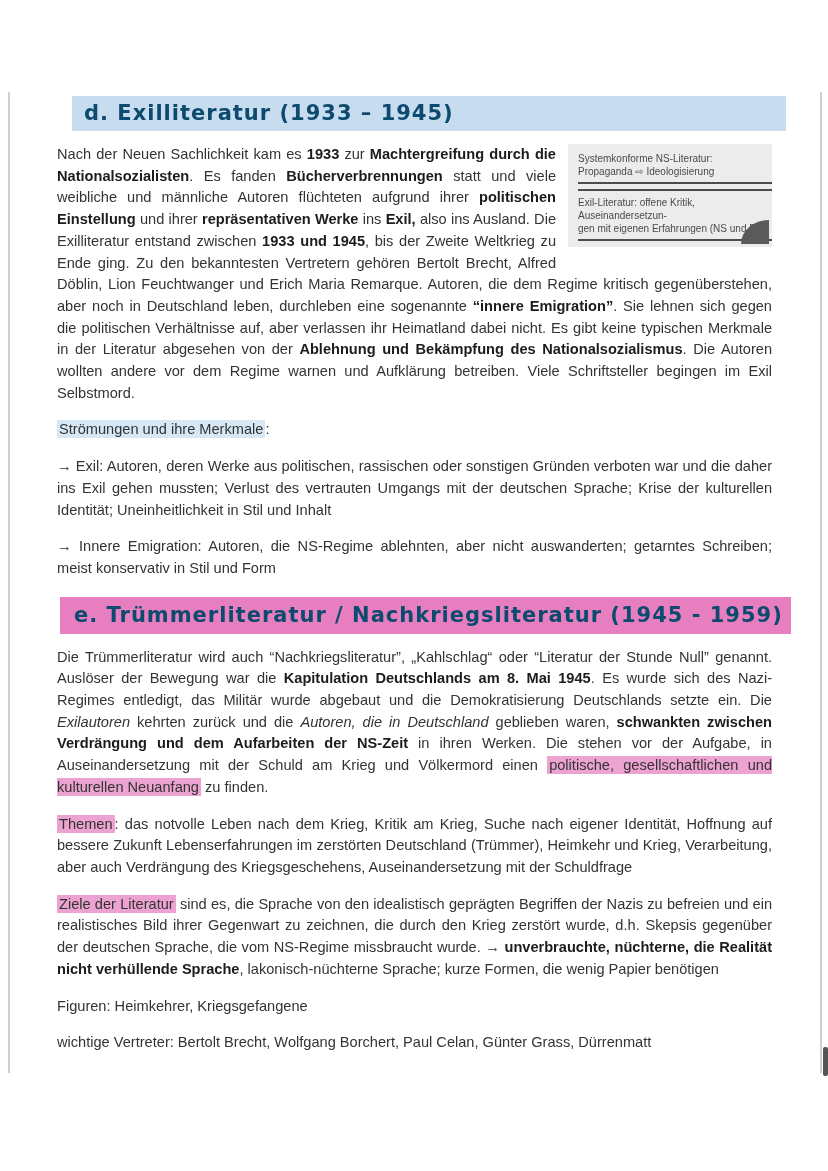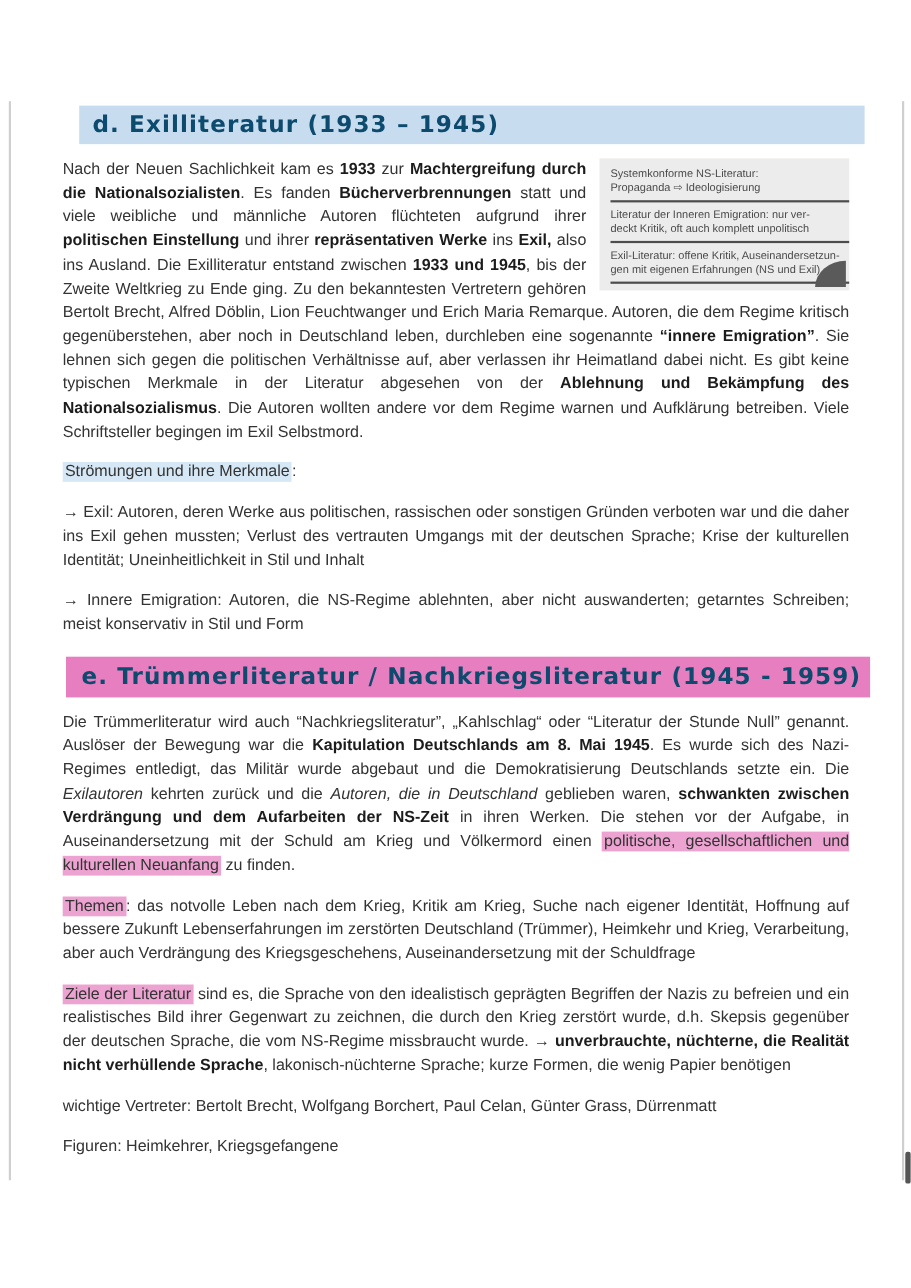--- a/index.html
+++ b/index.html
@@ -28,21 +28,21 @@
   .band-e{background:var(--pink-band);margin-left:3px;margin-right:-19px;padding:6px 12px 7px 14px;margin-top:17px;margin-bottom:13px;text-align:right;}
   h2{font-family:"DejaVu Sans",sans-serif;font-weight:bold;font-size:21px;letter-spacing:1px;color:#0c4a6e;white-space:nowrap;}
 
   p.body{font-size:14.6px;line-height:21.7px;text-align:justify;margin-bottom:15px;}
   .b{font-weight:bold;color:var(--bold-ink);}
   .i{font-style:italic;}
   .hl-pink{background:var(--pink-inline);padding:1px 2px;}
   .hl-blue{background:var(--blue-inline);padding:1px 2px;}
 
   .intro-wrap::after{content:"";display:block;clear:both;}
-  .note-box{float:right;width:227px;background:#ececec;padding:8px 0 4px 10px;margin-left:12px;margin-bottom:6px;position:relative;font-size:10px;line-height:13px;color:var(--note-ink);}
+  .note-box{float:right;width:204px;background:#ececec;padding:8px 0 4px 10px;margin-left:12px;margin-bottom:6px;position:relative;font-size:10px;line-height:13px;color:var(--note-ink);}
   .note-item{white-space:pre-line;}
   .note-divider{height:2px;background:#4c4c4c;margin:4px 0 5px 0;border:none;}
   .note-divider.last{margin-bottom:2px;}
   .folded-corner{position:absolute;right:3px;bottom:3px;width:28px;height:24px;background:#5a5a5a;border-radius:100% 0 0 0;}
 
   .single-line{font-size:14.6px;line-height:21.7px;margin-bottom:15px;}
 </style>
 </head>
 <body>
 
@@ -54,22 +54,20 @@
 
   <div class="band band-d">
     <h2>d. Exilliteratur (1933 – 1945)</h2>
   </div>
 
   <div class="intro-wrap">
     <div class="note-box">
       <div class="note-item">Systemkonforme NS-Literatur:
 Propaganda ⇨ Ideologisierung</div>
       <div class="note-divider"></div>
-      <div class="note-item">Literatur der Inneren Emigration: nur ver-
-deckt Kritik, oft auch komplett unpolitisch</div>
       <div class="note-divider"></div>
       <div class="note-item">Exil-Literatur: offene Kritik, Auseinandersetzun-
 gen mit eigenen Erfahrungen (NS und Exil)</div>
       <div class="note-divider last"></div>
       <div class="folded-corner"></div>
     </div>
     <p class="body"><span>Nach der Neuen Sachlichkeit kam es </span><span class="b">1933</span><span> zur </span><span class="b">Machtergreifung durch die Nationalsozialisten</span><span>. Es fanden </span><span class="b">Bücherverbrennungen</span><span> statt und viele weibliche und männliche Autoren flüchteten aufgrund ihrer </span><span class="b">politischen Einstellung</span><span> und ihrer </span><span class="b">repräsentativen Werke</span><span> ins </span><span class="b">Exil,</span><span> also ins Ausland. Die Exilliteratur entstand zwischen </span><span class="b">1933 und 1945</span><span>, bis der Zweite Weltkrieg zu Ende ging. Zu den bekanntesten Vertretern gehören Bertolt Brecht, Alfred Döblin, Lion Feuchtwanger und Erich Maria Remarque. Autoren, die dem Regime kritisch gegenüberstehen, aber noch in Deutschland leben, durchleben eine sogenannte </span><span class="b">“innere Emigration”</span><span>. Sie lehnen sich gegen die politischen Verhältnisse auf, aber verlassen ihr Heimatland dabei nicht. Es gibt keine typischen Merkmale in der Literatur abgesehen von der </span><span class="b">Ablehnung und Bekämpfung des Nationalsozialismus</span><span>. Die Autoren wollten andere vor dem Regime warnen und Aufklärung betreiben. Viele Schriftsteller begingen im Exil Selbstmord.</span></p>
   </div>
 
   <p class="body"><span class="hl-blue">Strömungen und ihre Merkmale</span><span>:</span></p>
@@ -81,17 +79,17 @@
   <div class="band band-e">
     <h2>e. Trümmerliteratur / Nachkriegsliteratur (1945 - 1959)</h2>
   </div>
 
   <p class="body"><span>Die Trümmerliteratur wird auch “Nachkriegsliteratur”, „Kahlschlag“ oder “Literatur der Stunde Null” genannt. Auslöser der Bewegung war die </span><span class="b">Kapitulation Deutschlands am 8. Mai 1945</span><span>. Es wurde sich des Nazi-Regimes entledigt, das Militär wurde abgebaut und die Demokratisierung Deutschlands setzte ein. Die </span><span class="i">Exilautoren</span><span> kehrten zurück und die </span><span class="i">Autoren, die in Deutschland</span><span> geblieben waren, </span><span class="b">schwankten zwischen Verdrängung und dem Aufarbeiten der NS-Zeit</span><span> in ihren Werken. Die stehen vor der Aufgabe, in Auseinandersetzung mit der Schuld am Krieg und Völkermord einen </span><span class="hl-pink">politische, gesellschaftlichen und kulturellen Neuanfang</span><span> zu finden.</span></p>
 
   <p class="body"><span class="hl-pink">Themen</span><span>: das notvolle Leben nach dem Krieg, Kritik am Krieg, Suche nach eigener Identität, Hoffnung auf bessere Zukunft Lebenserfahrungen im zerstörten Deutschland (Trümmer), Heimkehr und Krieg, Verarbeitung, aber auch Verdrängung des Kriegsgeschehens, Auseinandersetzung mit der Schuldfrage</span></p>
 
   <p class="body"><span class="hl-pink">Ziele der Literatur</span><span> sind es, die Sprache von den idealistisch geprägten Begriffen der Nazis zu befreien und ein realistisches Bild ihrer Gegenwart zu zeichnen, die durch den Krieg zerstört wurde, d.h. Skepsis gegenüber der deutschen Sprache, die vom NS-Regime missbraucht wurde. → </span><span class="b">unverbrauchte, nüchterne, die Realität nicht verhüllende Sprache</span><span>, lakonisch-nüchterne Sprache; kurze Formen, die wenig Papier benötigen</span></p>
 
+  <p class="single-line">Figuren: Heimkehrer, Kriegsgefangene</p>
+
   <p class="single-line">wichtige Vertreter: Bertolt Brecht, Wolfgang Borchert, Paul Celan, Günter Grass, Dürrenmatt</p>
-
-  <p class="single-line">Figuren: Heimkehrer, Kriegsgefangene</p>
 
 </div>
 
 </body></html>

